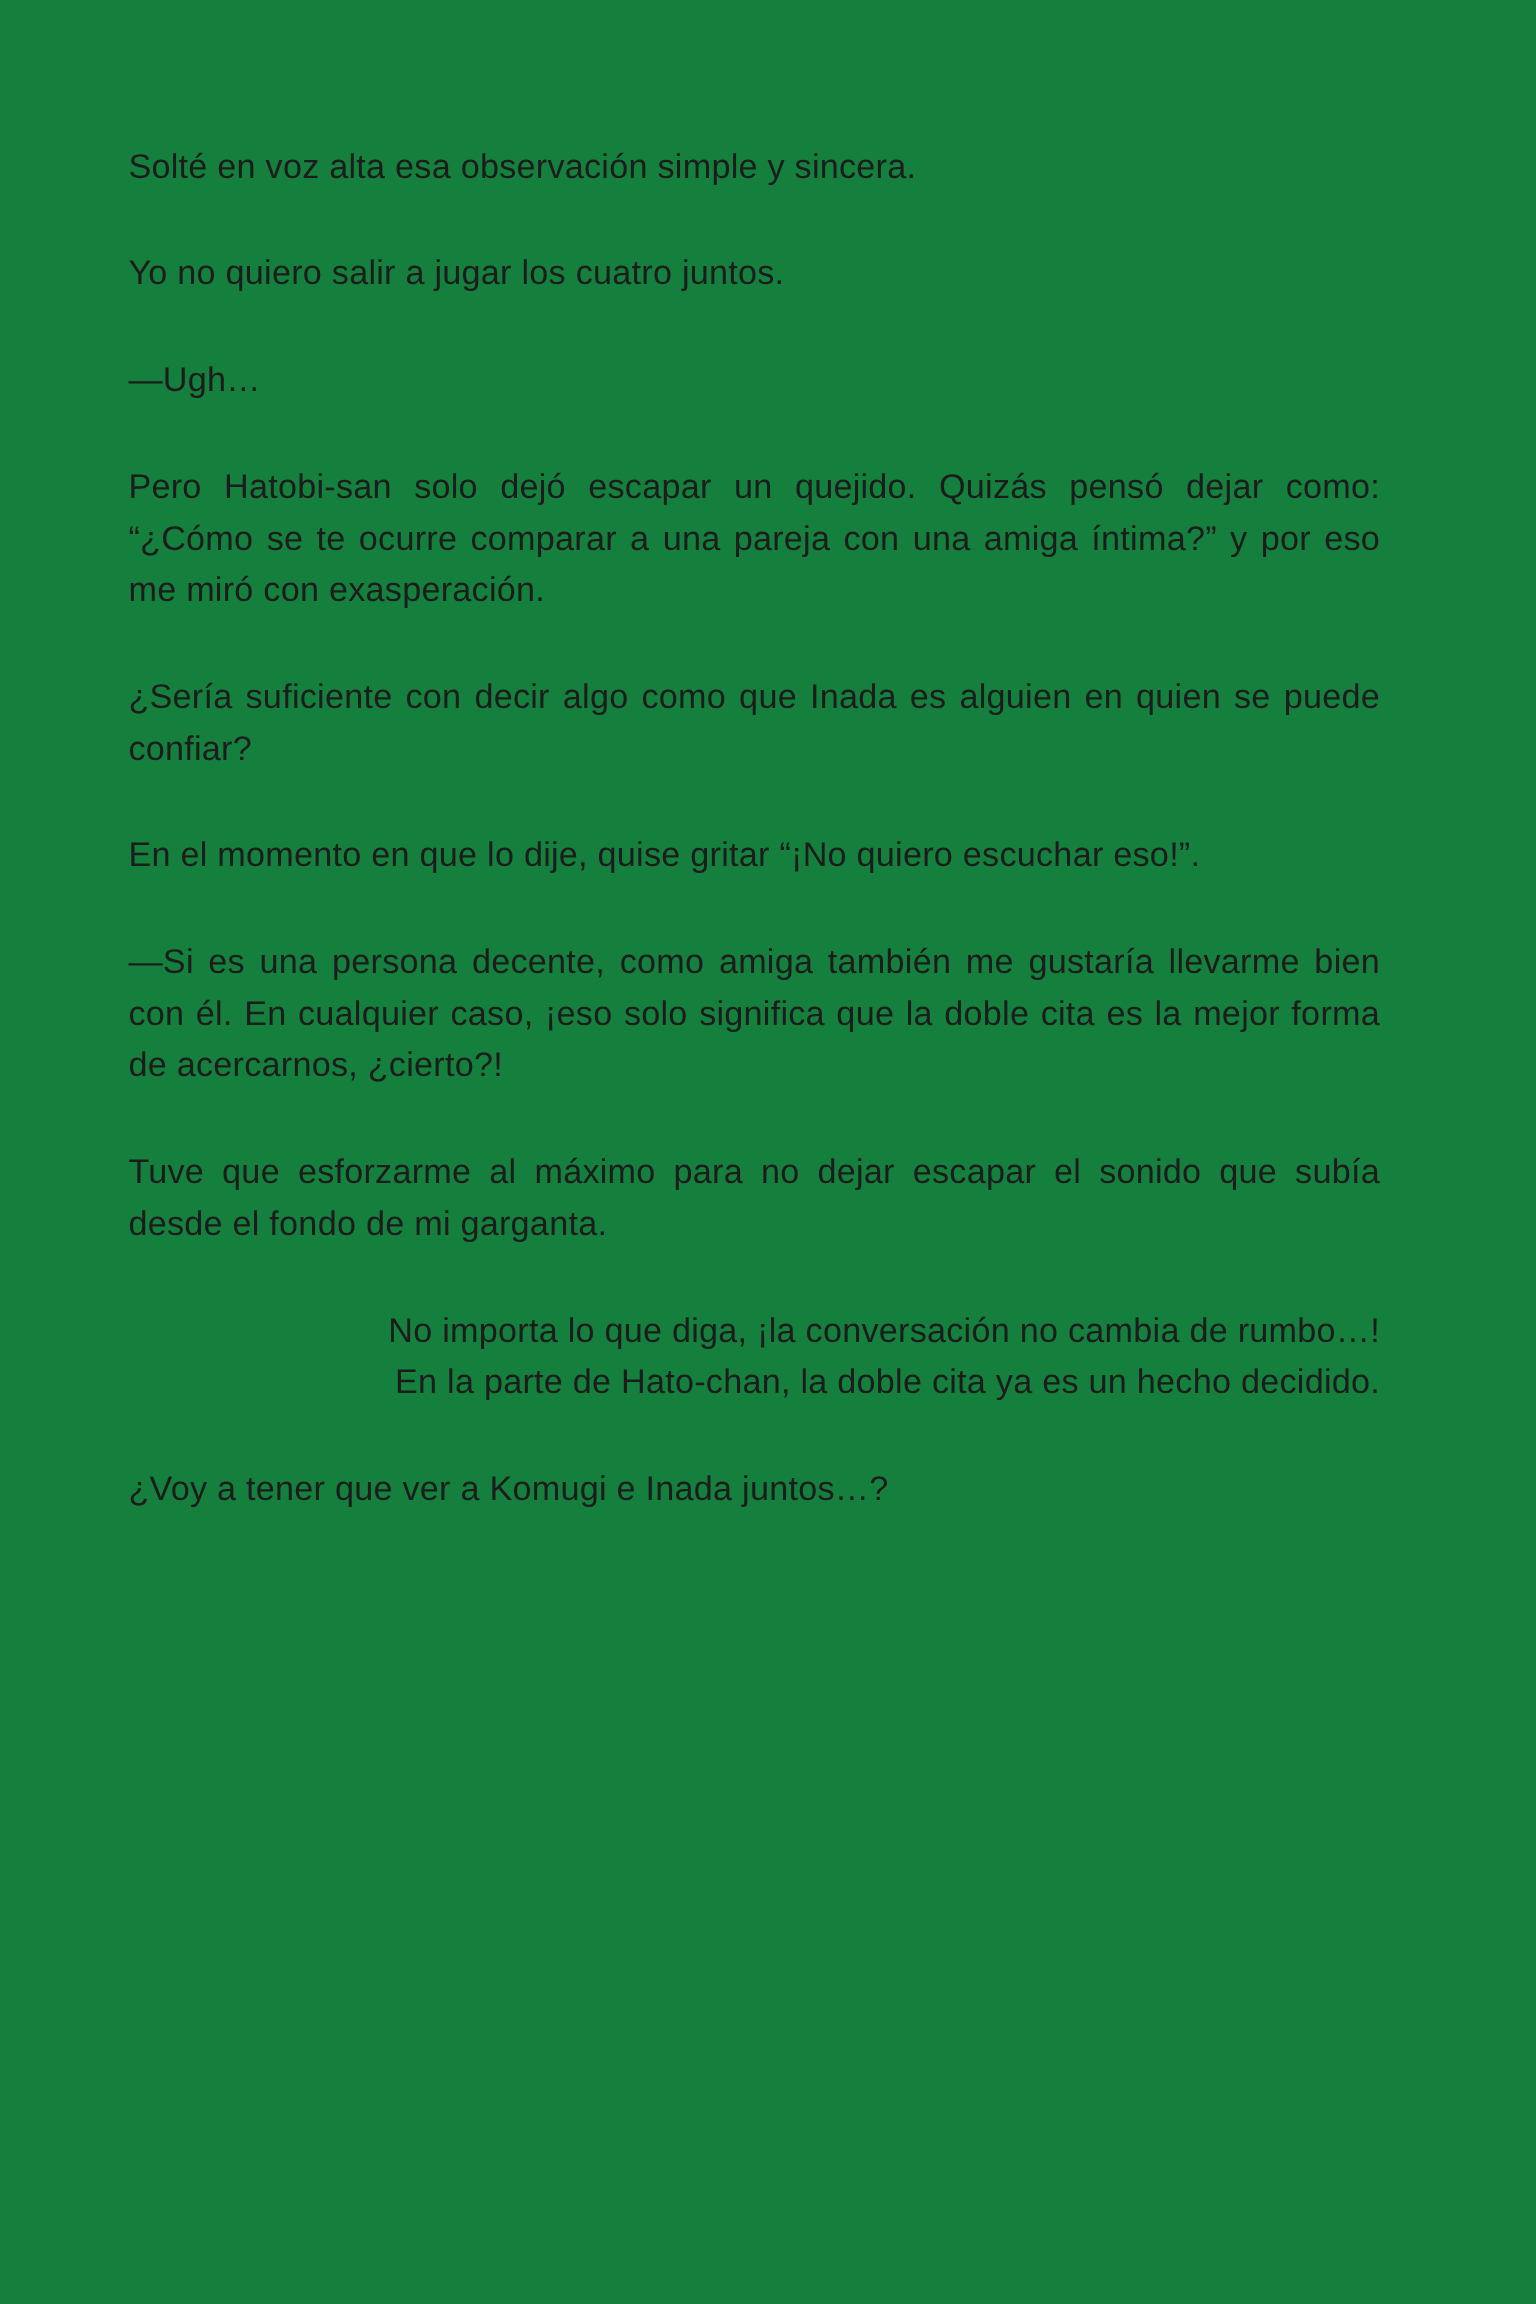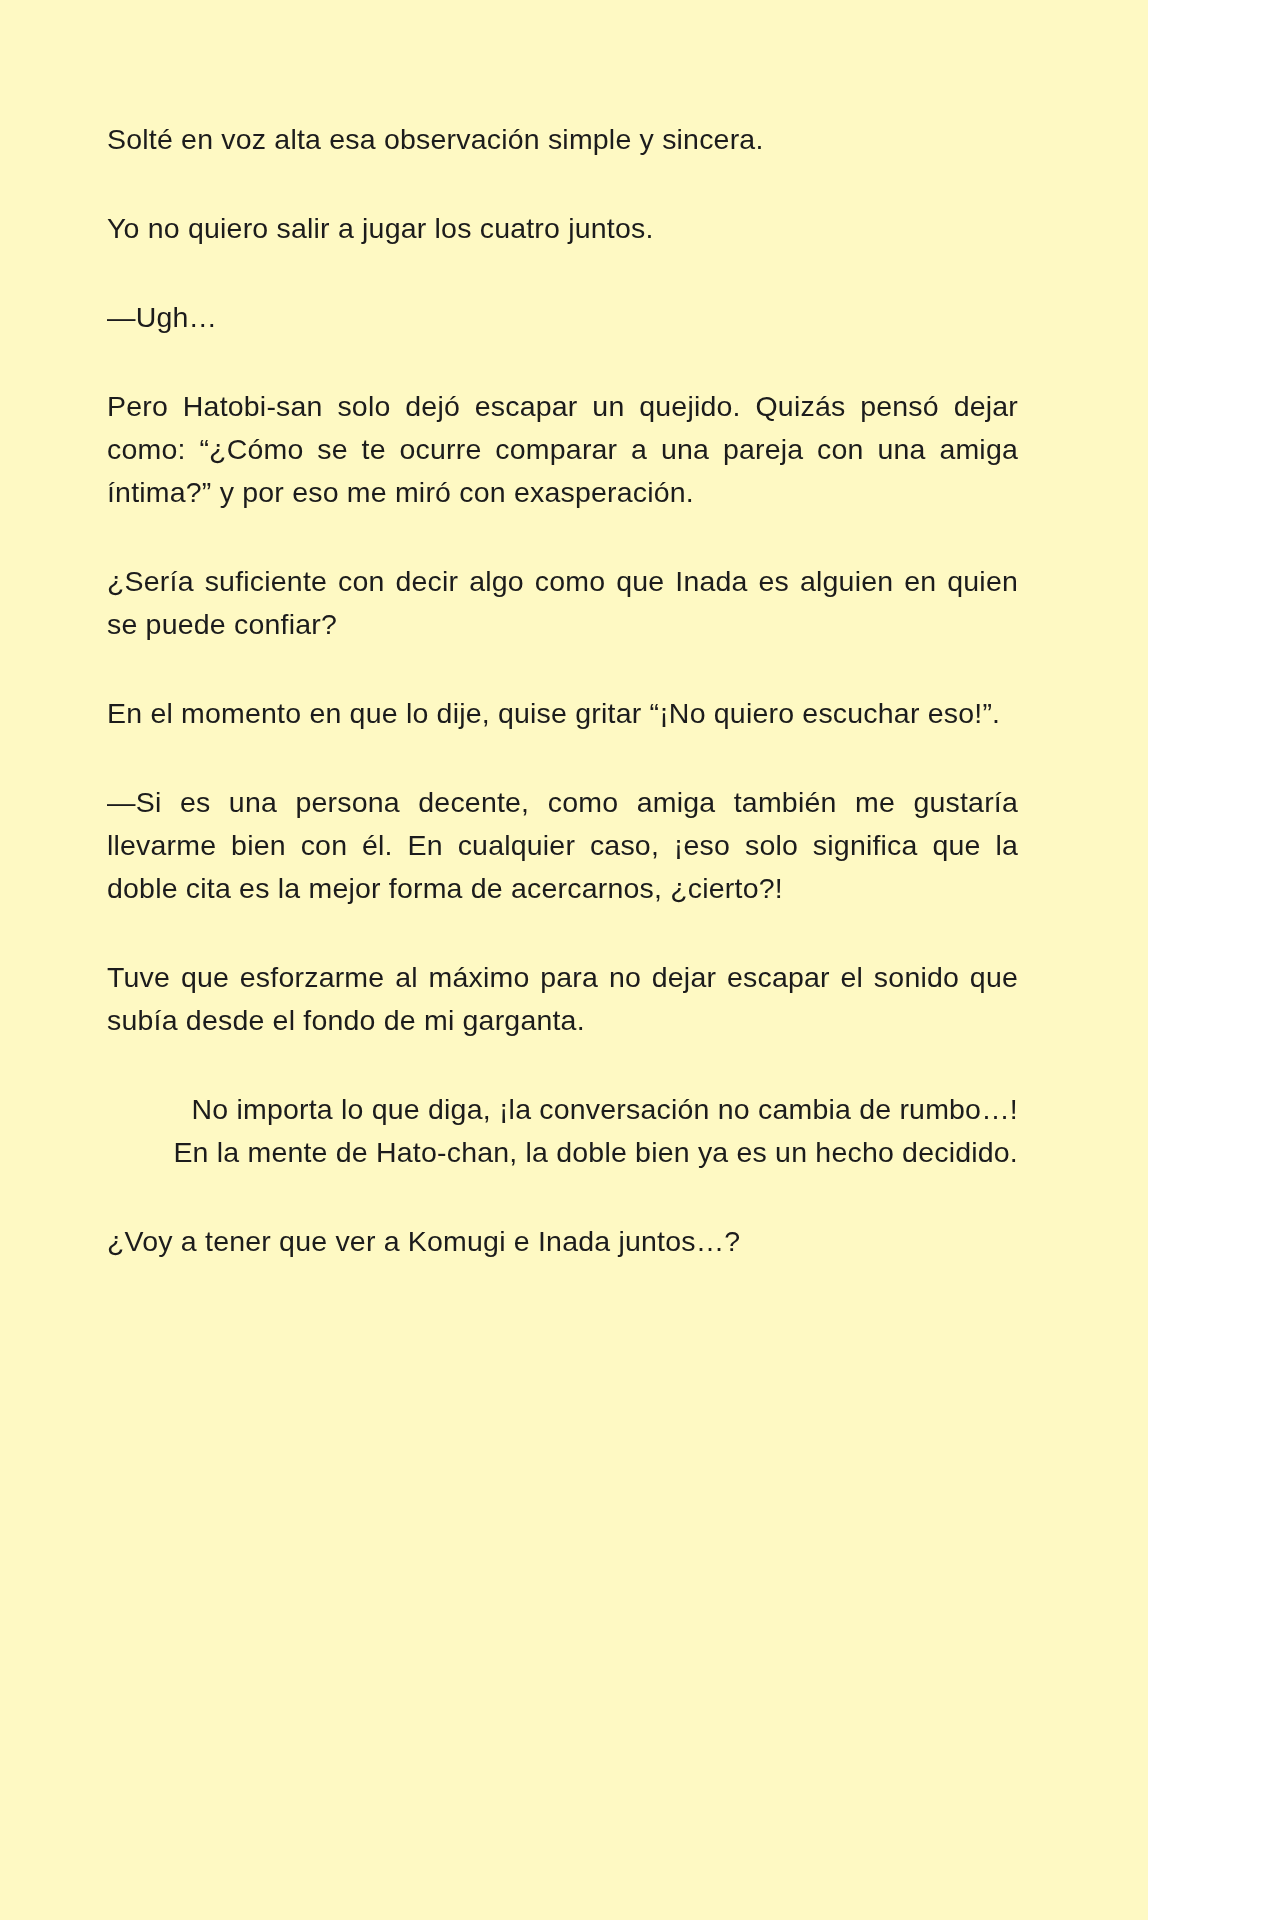--- a/index.html
+++ b/index.html
@@ -8,24 +8,24 @@
     background: #ffffff;
   }
   body {
     width: 1280px;
     height: 1920px;
     overflow: hidden;
     font-family: "Liberation Sans", sans-serif;
   }
   .reader-page {
     box-sizing: border-box;
-    width: 1148px;
+    width: 1280px;
     height: 1920px;
     padding: 118px 130px 0 107px;
-    background: #fef9c3;
+    background: #15803d;
   }
   .reader-page p {
     margin: 0 0 46px 0;
     font-size: 28.5px;
     line-height: 43px;
     letter-spacing: 0.2px;
     color: #1c1c1c;
     text-align: justify;
     text-justify: inter-word;
   }
@@ -38,15 +38,15 @@
 
 <main class="reader-page">
   <p>Solté en voz alta esa observación simple y sincera.</p>
   <p>Yo no quiero salir a jugar los cuatro juntos.</p>
   <p>—Ugh…</p>
   <p>Pero Hatobi-san solo dejó escapar un quejido. Quizás pensó dejar como: “¿Cómo se te ocurre comparar a una pareja con una amiga íntima?” y por eso me miró con exasperación.</p>
   <p>¿Sería suficiente con decir algo como que Inada es alguien en quien se puede confiar?</p>
   <p>En el momento en que lo dije, quise gritar “¡No quiero escuchar eso!”.</p>
   <p>—Si es una persona decente, como amiga también me gustaría llevarme bien con él. En cualquier caso, ¡eso solo significa que la doble cita es la mejor forma de acercarnos, ¿cierto?!</p>
   <p>Tuve que esforzarme al máximo para no dejar escapar el sonido que subía desde el fondo de mi garganta.</p>
-  <p class="no-justify"><span>No importa lo que diga, ¡la conversación no cambia de rumbo…!</span><br><span>En la mente de Hato-chan, la doble bien ya es un hecho decidido.</span></p>
+  <p class="no-justify"><span>No importa lo que diga, ¡la conversación no cambia de rumbo…!</span><br><span>En la parte de Hato-chan, la doble cita ya es un hecho decidido.</span></p>
   <p>¿Voy a tener que ver a Komugi e Inada juntos…?</p>
 </main>
 
 </body></html>

